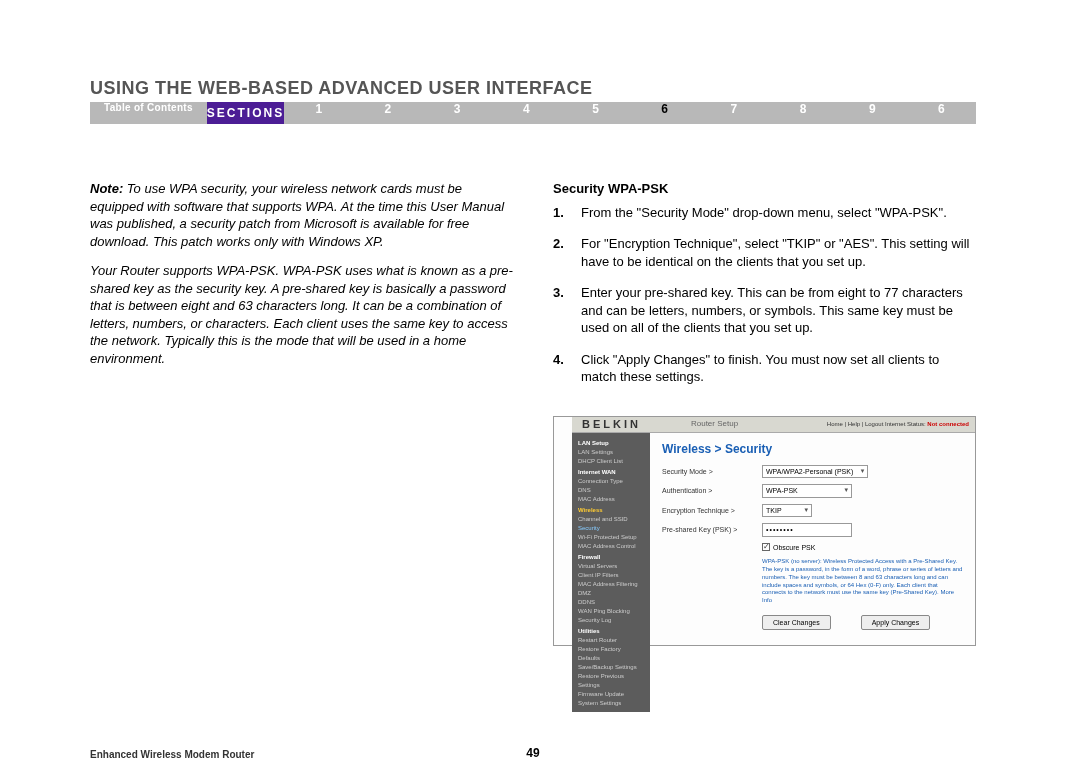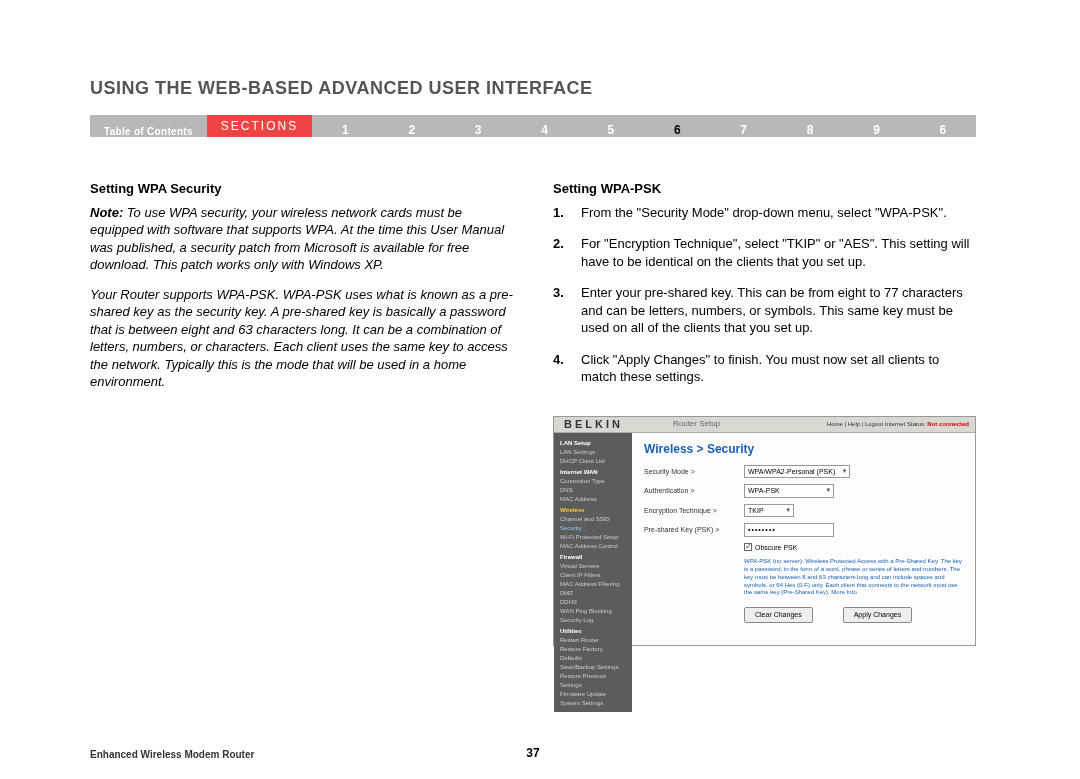--- a/index.html
+++ b/index.html
@@ -15,40 +15,40 @@
     position: absolute;
     top: 78px;
     left: 90px;
     font-size: 18px;
     font-weight: bold;
     letter-spacing: 0.5px;
     color: #555;
   }
   .nav-bar {
     position: absolute;
-    top: 115px;
+    top: 102px;
     left: 90px;
     right: 104px;
     height: 22px;
     background: #b8b8b8;
     display: flex;
-    align-items: flex-end;
+    align-items: flex-start;
     font-size: 11px;
     color: #fff;
   }
   .nav-toc {
     font-weight: bold;
     padding: 0 14px;
     letter-spacing: 0.3px;
     font-size: 10px;
   }
   .nav-sections-label {
-    background: #ef4444;
-    font-weight: normal;
-    padding: 0 14px;
+    background: #4c1d95;
+    font-weight: bold;
+    padding: 0 0;
     height: 100%;
     display: flex;
     align-items: center;
     letter-spacing: 2px;
     font-size: 12px;
   }
   .nav-num {
     flex: 1;
     text-align: center;
     font-weight: bold;
@@ -80,20 +80,21 @@
   }
   .col ol li .num { font-weight: bold; min-width: 16px; }
   .screenshot {
     margin-top: 30px;
     border: 1px solid #999;
     background: #fdfdfd;
     font-size: 7px;
     display: flex;
     flex-direction: column;
     height: 230px;
+    padding-left: 18px;
   }
   .sc-topbar {
     background: #d8d8d0;
     border-bottom: 1px solid #aaa;
     display: flex;
     align-items: center;
     height: 26px;
   }
   .sc-logo {
     font-family: Arial;
@@ -211,27 +212,26 @@
   <div class="nav-num">5</div>
   <div class="nav-num active">6</div>
   <div class="nav-num">7</div>
   <div class="nav-num">8</div>
   <div class="nav-num">9</div>
   <div class="nav-num">6</div>
 </div>
 
 <div class="content">
   <div class="col">
-    <h3>Setting WPA Security</h3>
     <p><b>Note: </b><span>To use WPA security, your wireless network cards must be equipped with software that supports WPA. At the time this User Manual was published, a security patch from Microsoft is available for free download. This patch works only with Windows XP.</span></p>
     <p>Your Router supports WPA-PSK. WPA-PSK uses what is known as a pre-shared key as the security key. A pre-shared key is basically a password that is between eight and 63 characters long. It can be a combination of letters, numbers, or characters. Each client uses the same key to access the network. Typically this is the mode that will be used in a home environment.</p>
   </div>
 
   <div class="col">
-    <h3>Setting WPA-PSK</h3>
+    <h3>Security WPA-PSK</h3>
     <ol>
       <li>
           <span class="num">1.</span>
           <span>From the "Security Mode" drop-down menu, select "WPA-PSK".</span>
         </li>
       <li>
           <span class="num">2.</span>
           <span>For "Encryption Technique", select "TKIP" or "AES". This setting will have to be identical on the clients that you set up.</span>
         </li>
       <li>
@@ -310,14 +310,14 @@
             <span class="sc-btn">Apply Changes</span>
           </div>
         </div>
       </div>
     </div>
   </div>
 </div>
 
 <div class="footer">
   <span class="footer-title">Enhanced Wireless Modem Router</span>
-  <span class="footer-page">37</span>
+  <span class="footer-page">49</span>
 </div>
 
 </body></html>

